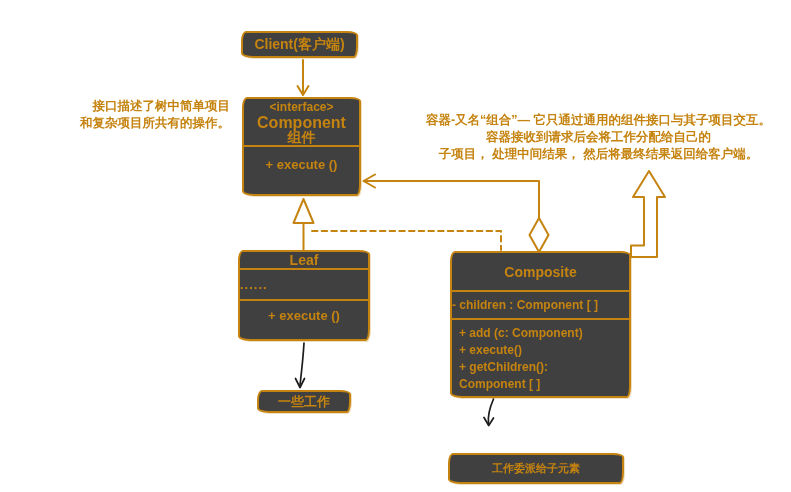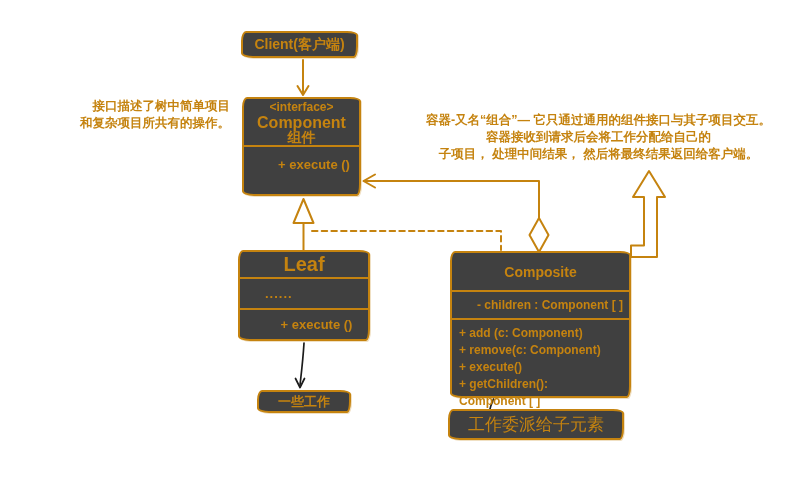--- a/index.html
+++ b/index.html
@@ -19,44 +19,44 @@
   .fillw{fill:#fff;}
   .blk{stroke:var(--black);fill:none;stroke-width:1.7;stroke-linecap:round;stroke-linejoin:round;}
   .box{
     position:absolute;box-sizing:border-box;background:#404040;z-index:2;
     border:2px solid var(--accent);
     border-radius:5px 11px 4px 12px / 10px 4px 12px 5px;
     box-shadow:1px 1px 0 0 rgba(197,131,15,.25);
   }
   .title{font-weight:bold;text-align:center;display:flex;align-items:center;justify-content:center;}
   .sect{border-top:2px solid var(--accent);box-sizing:border-box;}
-  .leftal{display:flex;align-items:center;font-weight:bold;padding-left:25px;}
+  .leftal{display:flex;align-items:center;font-weight:bold;padding-left:0;}
   .note{position:absolute;font-weight:bold;z-index:2;}
   
   #client{left:241px;top:31px;width:117px;height:27px;font-size:14px;}
   
   #component{left:242px;top:97px;width:119px;height:99px;}
   #component .head{height:46px;display:flex;flex-direction:column;align-items:center;justify-content:center;font-weight:bold;line-height:15px;}
   #component .head .st{font-size:12px;}
   #component .head .nm{font-size:16px;}
   #component .head .cn{font-size:14px;}
   #component .meth{height:36px;font-size:13px;justify-content:center;}
   
   #leaf{left:238px;top:250px;width:132px;height:91px;}
-  #leaf .t{height:25px;font-size:20px;}
+  #leaf .t{height:16px;font-size:14px;}
   #leaf .a{height:31px;font-size:13px;letter-spacing:1px;}
   #leaf .m{height:30px;font-size:13px;justify-content:center;}
   
   #composite{left:450px;top:251px;width:181px;height:147px;}
   #composite .t{height:37px;font-size:14px;border-radius:17px;}
   #composite .a{height:28px;font-size:12px;}
   #composite .m{font-size:12px;font-weight:bold;padding:5px 16px 0 7px;line-height:17px;}
   
   #someWork{left:257px;top:390px;width:94px;height:23px;font-size:13px;display:flex;align-items:center;justify-content:center;font-weight:bold;}
-  #delegate{left:448px;top:409px;width:176px;height:31px;font-size:17px;display:flex;align-items:center;justify-content:center;font-weight:normal;}
+  #delegate{left:448px;top:453px;width:176px;height:31px;font-size:11px;display:flex;align-items:center;justify-content:center;font-weight:bold;}
   
   #noteComponent{left:28px;top:98px;width:202px;text-align:right;font-size:12.5px;line-height:17px;}
   #noteComposite{left:406px;top:112px;width:385px;text-align:center;font-size:12.5px;line-height:17px;}
   #noteLeaf{left:18px;top:258px;width:214px;text-align:center;font-size:12.5px;line-height:15.5px;}
 </style>
 </head>
 <body>
 
 <div class="canvas">
 
@@ -118,21 +118,20 @@
     </div>
   </div>
 
   <div class="box" id="composite">
     <div class="t title">Composite</div>
     <div class="sect a leftal">
       <span>- children : Component [ ]</span>
     </div>
     <div class="sect m">
       <div>+ add (c: Component)</div>
-      <div>+ remove(c: Component)</div>
       <div>+ execute()</div>
       <div>+ getChildren(): Component [ ]</div>
     </div>
   </div>
 
   <div class="box" id="someWork">
     <span>一些工作</span>
   </div>
   <div class="box" id="delegate">
     <span>工作委派给子元素</span>

